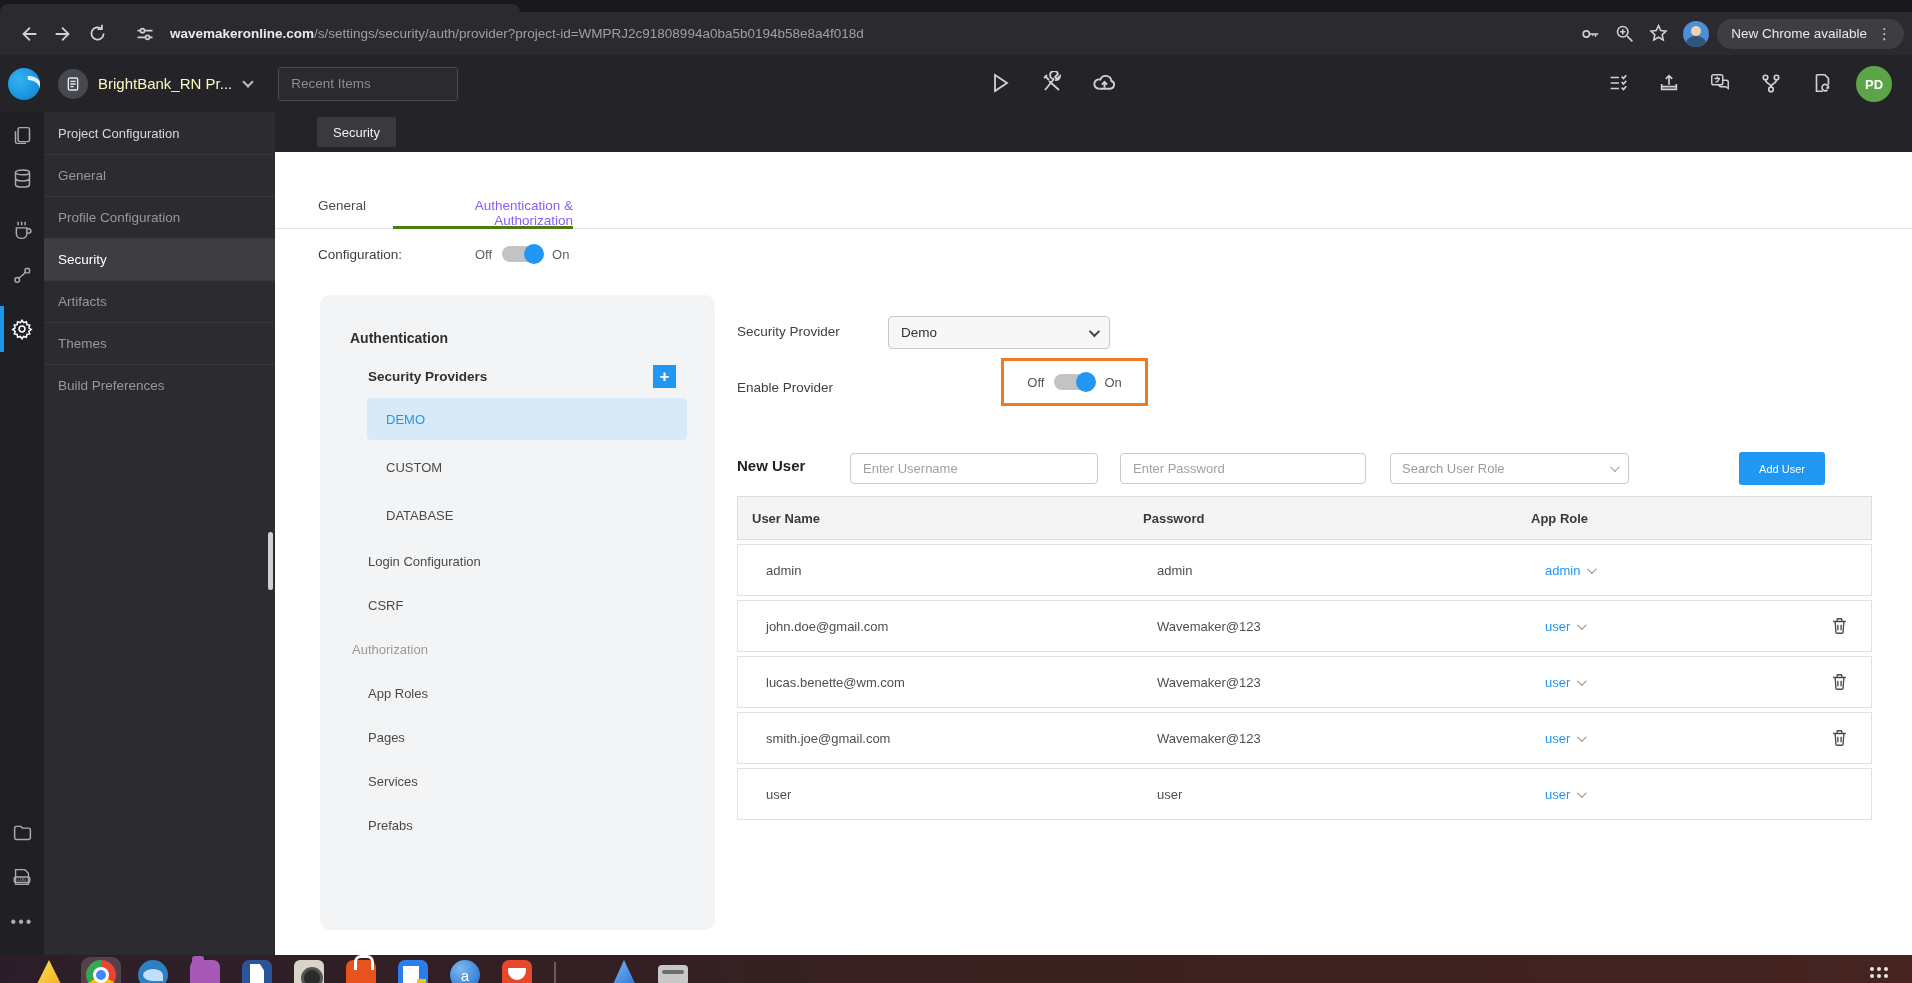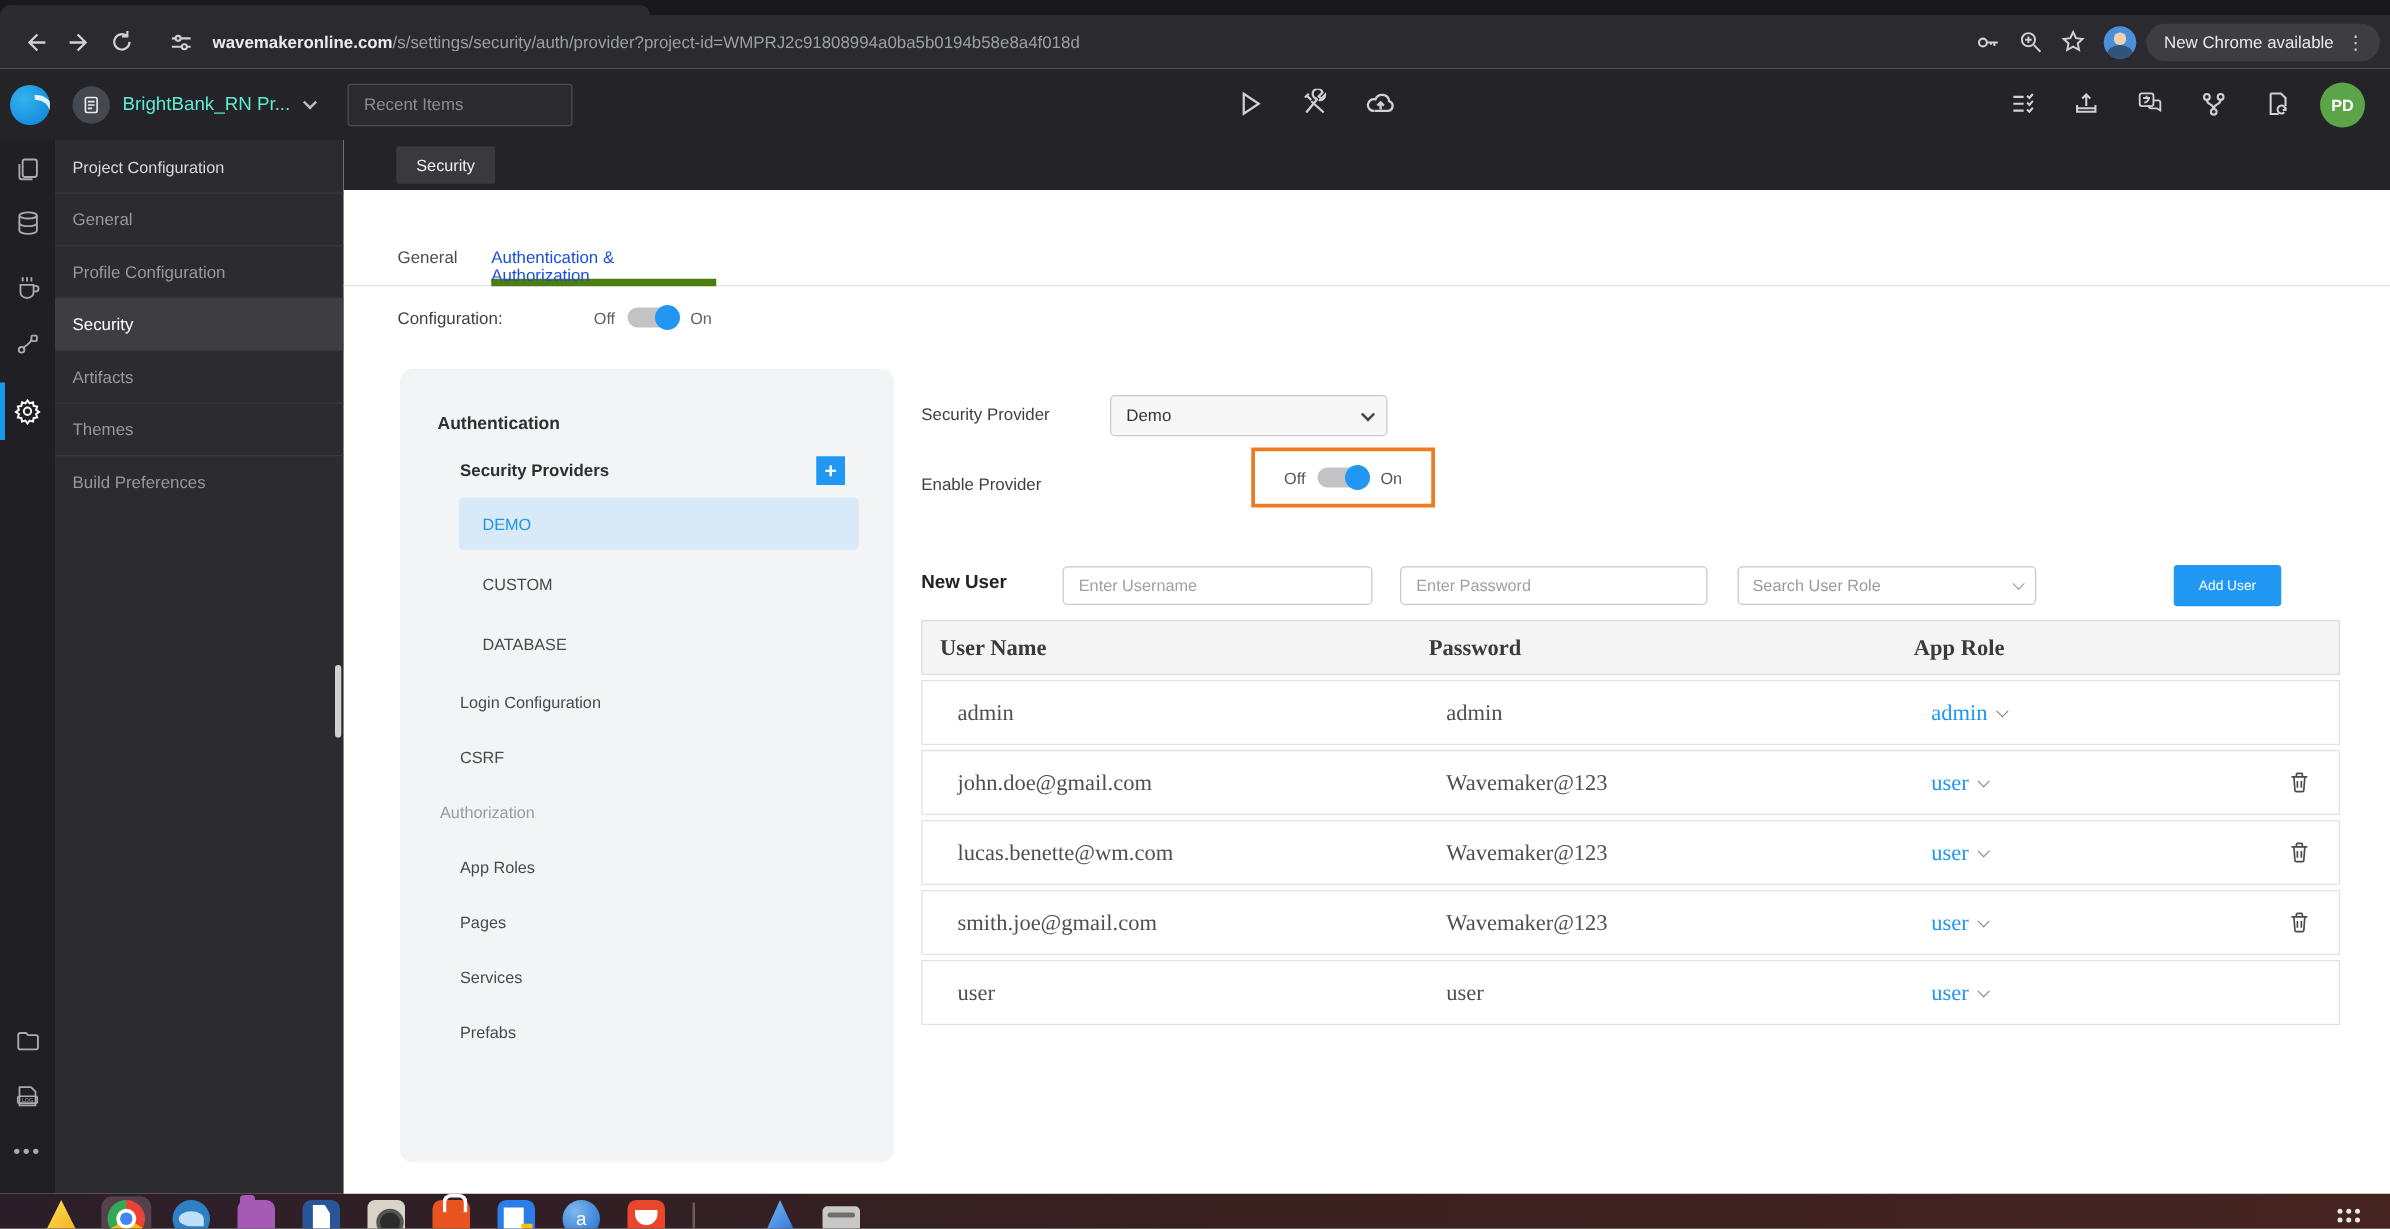--- a/index.html
+++ b/index.html
@@ -20,21 +20,21 @@
   .browser-avatar::before { content:''; position:absolute; left:8px; top:5px; width:10px; height:10px; border-radius:50%; background:#f2d0b0; }
   .browser-avatar::after { content:''; position:absolute; left:3px; top:15px; width:20px; height:14px; border-radius:50%; background:#31557a; }
   .update-pill { height:30px; background:#3d3d42; border-radius:15px; display:flex; align-items:center; padding:0 8px 0 14px; margin-right:8px; color:#e8eaed; font-size:13.5px; white-space:nowrap; }
   .kebab { color:#cfd1d4; font-size:15px; padding:0 4px; margin-left:6px; font-family:"DejaVu Sans", sans-serif; }
 
   
   .appheader { position:absolute; left:0; top:55px; width:1912px; height:57px; background:#242428; display:flex; align-items:center; }
   .wm-logo { width:32px; height:32px; border-radius:50%; margin-left:8px; background:radial-gradient(circle at 35% 35%, #34b3f0, #0b7fd4); position:relative; overflow:hidden; flex:0 0 auto; }
   .wm-logo::before { content:''; position:absolute; left:6px; top:8px; width:22px; height:22px; border-radius:50%; border:4px solid rgba(255,255,255,.85); border-left-color:transparent; border-bottom-color:transparent; transform:rotate(40deg); }
   .proj-avatar { width:30px; height:30px; border-radius:50%; background:#45494f; margin-left:18px; display:flex; align-items:center; justify-content:center; flex:0 0 auto; }
-  .proj-name { color:#5eead4; font-size:15px; margin-left:10px; white-space:nowrap;text-align:right; }
+  .proj-name { color:#fef9c3; font-size:15px; margin-left:10px; white-space:nowrap;text-align:right; }
   .chev { display:inline-block; width:8px; height:8px; border-right:2px solid #b9bbbe; border-bottom:2px solid #b9bbbe; transform:rotate(45deg); margin-left:12px; margin-top:-4px; }
   .recent-box { margin-left:26px; width:180px; height:34px; background:#2b2b2f; border:1px solid #4b4b50; border-radius:3px; }
   .recent-box input { width:100%; height:100%; background:transparent; border:none; outline:none; color:#cfd1d4; font-size:13.5px; padding:0 12px; font-family:inherit; }
   .recent-box input::placeholder { color:#8b8d91; }
   .hdr-ic { width:40px; height:36px; display:flex; align-items:center; justify-content:center; color:#cfd1d4; flex:0 0 auto; }
   .center-icons { position:absolute; left:980px; top:10px; display:flex; gap:12px; }
   .right-icons { position:absolute; left:1598px; top:10px; display:flex; gap:11px; }
   .pd-avatar { position:absolute; left:1856px; top:11px; width:36px; height:36px; border-radius:50%; background:#5ba447; color:#fff; font-size:13px; font-weight:700; display:flex; align-items:center; justify-content:center; }
 
   
@@ -49,21 +49,21 @@
   .menu-scrollthumb { position:absolute; right:2px; top:420px; width:5px; height:58px; background:#d0d0d0; border-radius:3px; }
 
   
   .content { position:absolute; left:275px; top:112px; width:1637px; height:843px; background:#ffffff; }
   .chipband { position:absolute; left:0; top:0; width:1637px; height:40px; background:#242428; }
   .ws-chip { position:absolute; left:42px; top:5px; height:30px; background:#3a3a3e; color:#f0f0f0; font-size:13px; display:flex; align-items:center; padding:0 16px; border-radius:2px; }
 
   .tabs { position:absolute; left:0; top:78px; width:1637px; height:39px; border-bottom:1px solid #e4e4e4; }
   .tab { position:absolute; top:0; height:39px; font-size:13.5px; display:flex; align-items:flex-start; padding-top:8px; cursor:pointer; }
   .tab.t-general { left:43px; color:#4a4c4e; }
-  .tab.t-auth { left:118px; width:180px; color:#1d4ed8; border-bottom:6px solid #4d7c0f; justify-content:center; }
+  .tab.t-auth { left:118px; width:180px; color:#8b5cf6; border-bottom:3px solid #4d7c0f; justify-content:center;text-align:right; }
 
   .auth-row { position:absolute; left:43px; top:134px; display:flex; align-items:center; }
   .auth-label { font-size:13.5px; color:#3f3f3f; width:157px; }
   .tgl-off, .tgl-on { font-size:13px; color:#5f6163; }
   .switch { position:relative; width:40px; height:16px; background:#c3c3c5; border-radius:8px; margin:0 10px; cursor:pointer; }
   .switch::after { content:''; position:absolute; right:-2px; top:-2px; width:20px; height:20px; border-radius:50%; background:#2196f3; }
 
   
   .card { position:absolute; left:45px; top:183px; width:395px; height:635px; background:#f3f4f6; border-radius:10px; padding-top:24px; }
   .nav-row { display:flex; align-items:center; position:relative; }
@@ -87,21 +87,21 @@
   .nu-input { position:absolute; top:341px; height:31px; border:1px solid #c9c9c9; border-radius:4px; font-size:13px; color:#333; padding:0 12px; outline:none; font-family:inherit; }
   .nu-input::placeholder { color:#a0a0a0; }
   .nu-user { left:575px; width:248px; }
   .nu-pass { left:845px; width:246px; }
   .nu-role { position:absolute; left:1115px; top:341px; width:239px; height:31px; border:1px solid #c9c9c9; border-radius:4px; display:flex; align-items:center; padding:0 11px; font-size:13px; color:#9a9a9a; cursor:pointer; }
   .nu-role .chevd { margin-left:auto; width:7px; height:7px; border-right:1.5px solid #9a9a9a; border-bottom:1.5px solid #9a9a9a; transform:rotate(45deg) translateY(-2px); }
   .nu-add { position:absolute; left:1464px; top:340px; width:86px; height:33px; background:#2097f3; border:none; border-radius:3px; color:#fff; font-size:11px; cursor:pointer; font-family:inherit; }
 
   .utable { position:absolute; left:462px; top:384px; width:1135px; }
   .trow { display:grid; grid-template-columns:391px 388px 1fr; align-items:center; border:1px solid #e2e2e2; background:#fff; position:relative; }
-  .trow > div { padding-left:14px; font-size:18px; color:#4f4f4f;font-family:Liberation Serif, serif; }
+  .trow > div { padding-left:14px; font-size:13px; color:#4f4f4f; }
   .thead { height:44px; background:#f4f4f5; border:1px solid #ddd; }
   .thead > div { font-weight:700; color:#3a3a3a; }
   .tbody-row { height:52px; margin-top:4px;padding-left:14px; }
   .role-cell { display:flex; align-items:center; gap:7px; color:#2196f3 !important; }
   .role-cell .chevd { width:7px; height:7px; border-right:1.5px solid #8a8a8a; border-bottom:1.5px solid #8a8a8a; transform:rotate(45deg) translateY(-2px); }
   .trash { position:absolute; right:22px; top:14px; cursor:pointer; color:#4a4a4a; }
 
   
   .taskbar { position:absolute; left:0; top:955px; width:1912px; height:28px; background:linear-gradient(90deg,#2c1e29 0%, #39211f 55%, #452321 100%); overflow:hidden; display:flex; align-items:flex-start; padding-left:34px; }
   .tb-slot { position:relative; width:30px; height:34px; margin-top:5px; margin-right:22px; flex:0 0 auto; }

